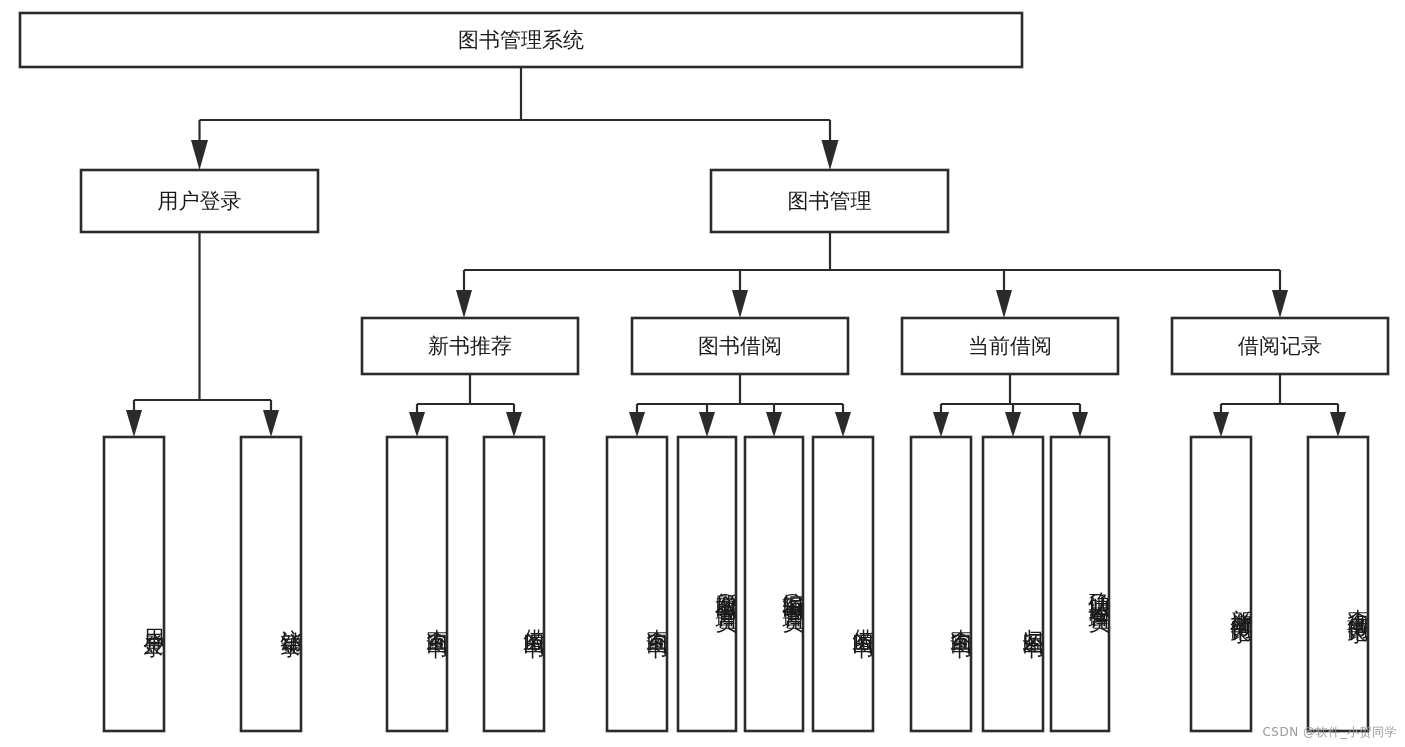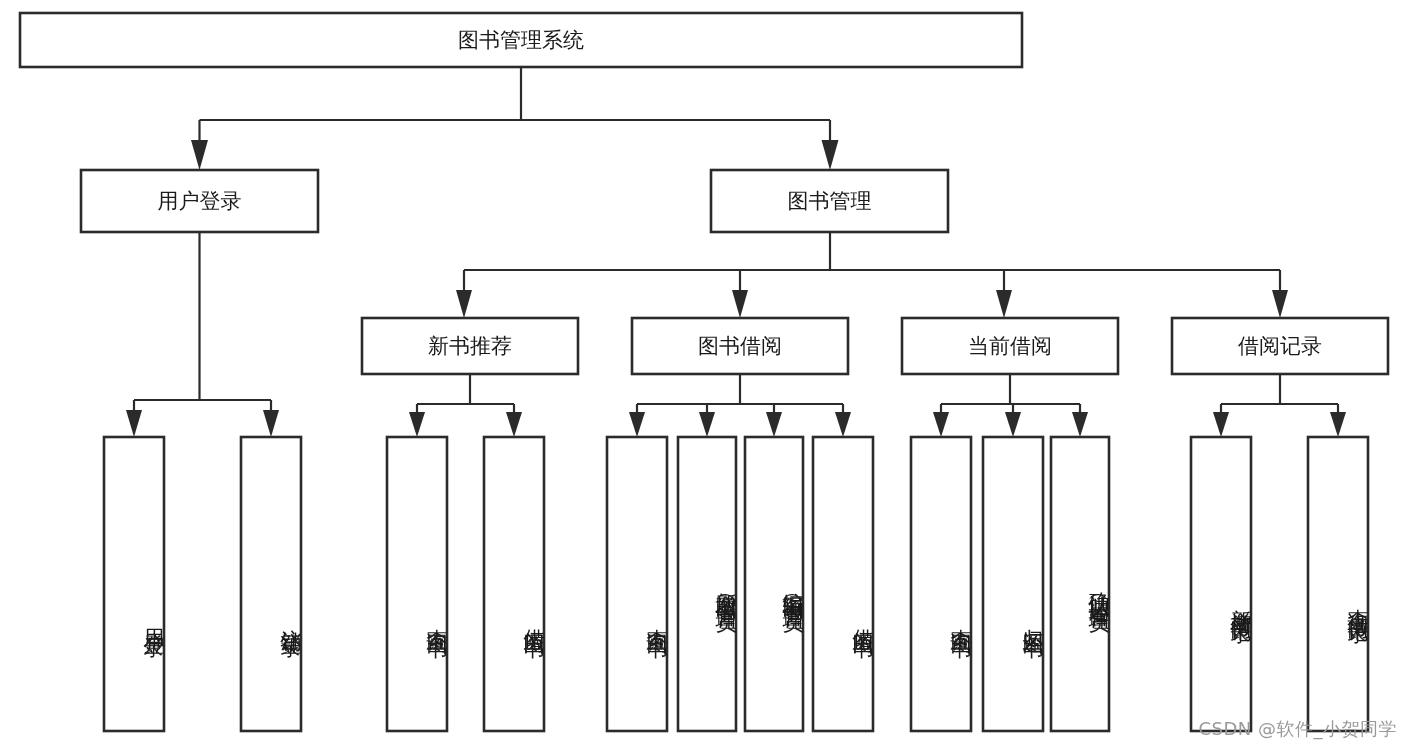--- a/index.html
+++ b/index.html
@@ -70,21 +70,21 @@
     display: flex;
     align-items: flex-start;
     justify-content: center;
     pointer-events: none;
   }
   .watermark {
     position: absolute;
     right: 8px;
     bottom: 6px;
     font-family: "DejaVu Sans", "Liberation Sans", sans-serif;
-    font-size: 18px;
+    font-size: 12px;
     color: #9a9a9a;
     white-space: nowrap;
     letter-spacing: 0.5px;
     text-align: center;
   }
 </style>
 </head>
 <body>
 
 <div id="diagram-root">

